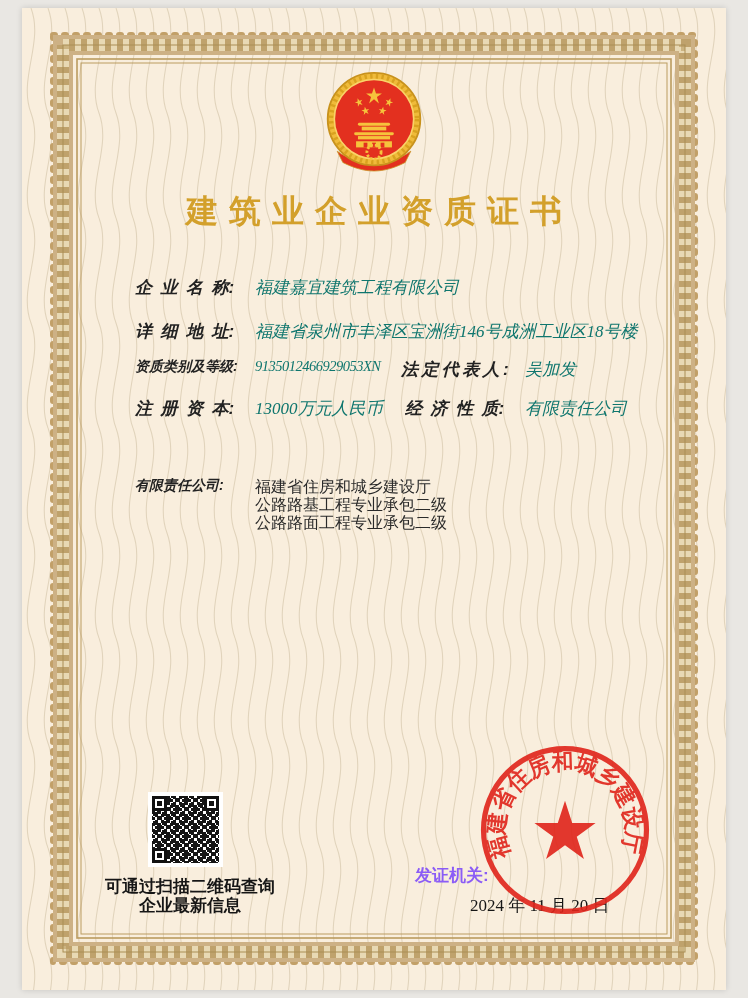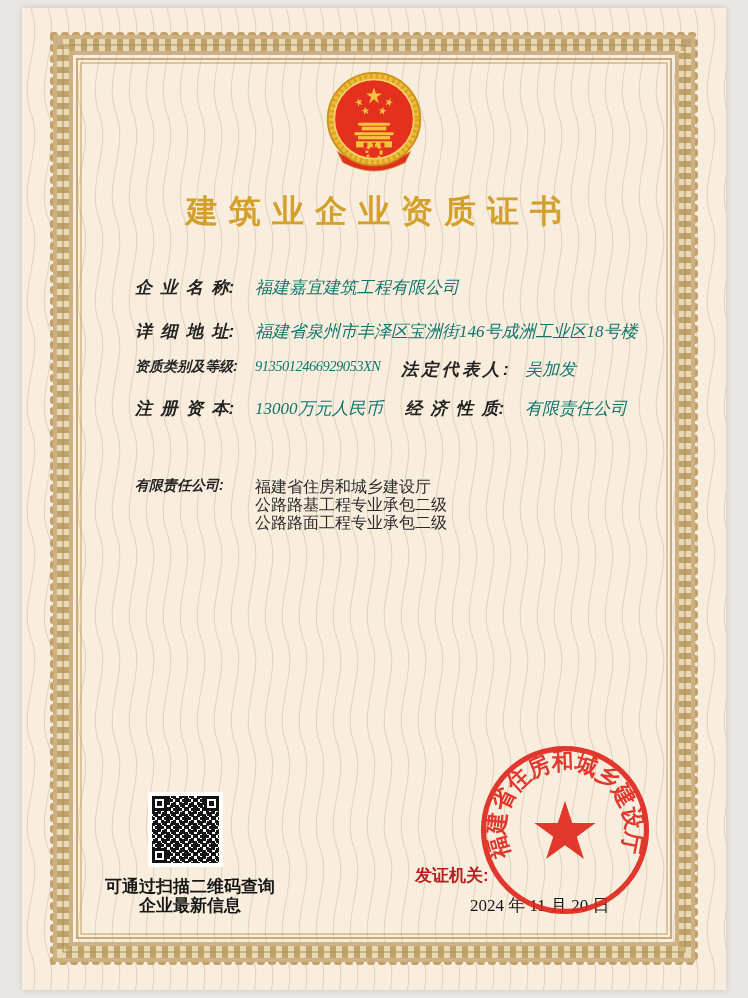--- a/index.html
+++ b/index.html
@@ -25,21 +25,21 @@
   .qr { position:absolute; left:126px; top:784px; width:75px; height:75px; background:#fff; padding:4px; }
   .qr-noise { position:relative; width:100%; height:100%;
     background:
       repeating-conic-gradient(#151515 0 25%, rgba(255,255,255,0) 0 50%) 1px 2px/9px 9px,
       repeating-conic-gradient(#151515 0 25%, #fff 0 50%) 0 0/6px 6px; }
   .finder { position:absolute; width:15px; height:15px; border:3px solid #111; background:#fff; }
   .finder::after { content:""; position:absolute; left:2px; top:2px; width:5px; height:5px; background:#111; }
   .f-tl { left:0; top:0; } .f-tr { right:0; top:0; } .f-bl { left:0; bottom:0; }
   .qr-caption { position:absolute; left:48px; top:870px; width:240px; text-align:center;
     font-family:"Liberation Sans","DejaVu Sans",sans-serif; font-weight:bold; font-size:17px; line-height:18.5px; color:#161616; }
-  .issuer { position:absolute; left:393px; top:856px; font-family:"Liberation Sans","DejaVu Sans",sans-serif; font-weight:bold; font-size:17px; color:#b91c1c; }
+  .issuer { position:absolute; left:393px; top:856px; font-family:"Liberation Sans","DejaVu Sans",sans-serif; font-weight:bold; font-size:17px; color:#8b5cf6; }
   .issue-date { position:absolute; left:448px; top:886px; font-size:17px; color:#161616; white-space:pre; }
   .seal { position:absolute; left:453px; top:732px; width:180px; height:180px; opacity:.9; }
 </style>
 </head>
 <body>
 
 <div class="paper">
 
   <svg class="layer" width="704" height="982" viewBox="0 0 704 982">
     <defs>

